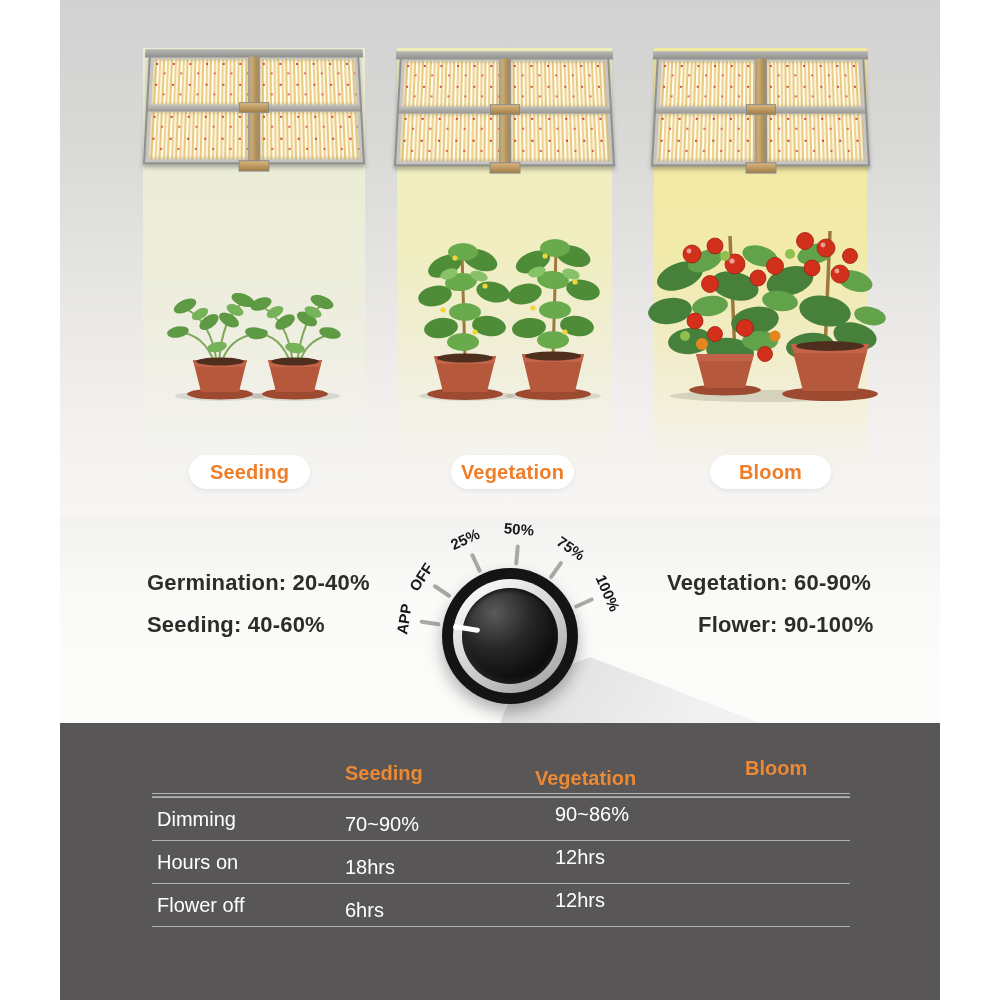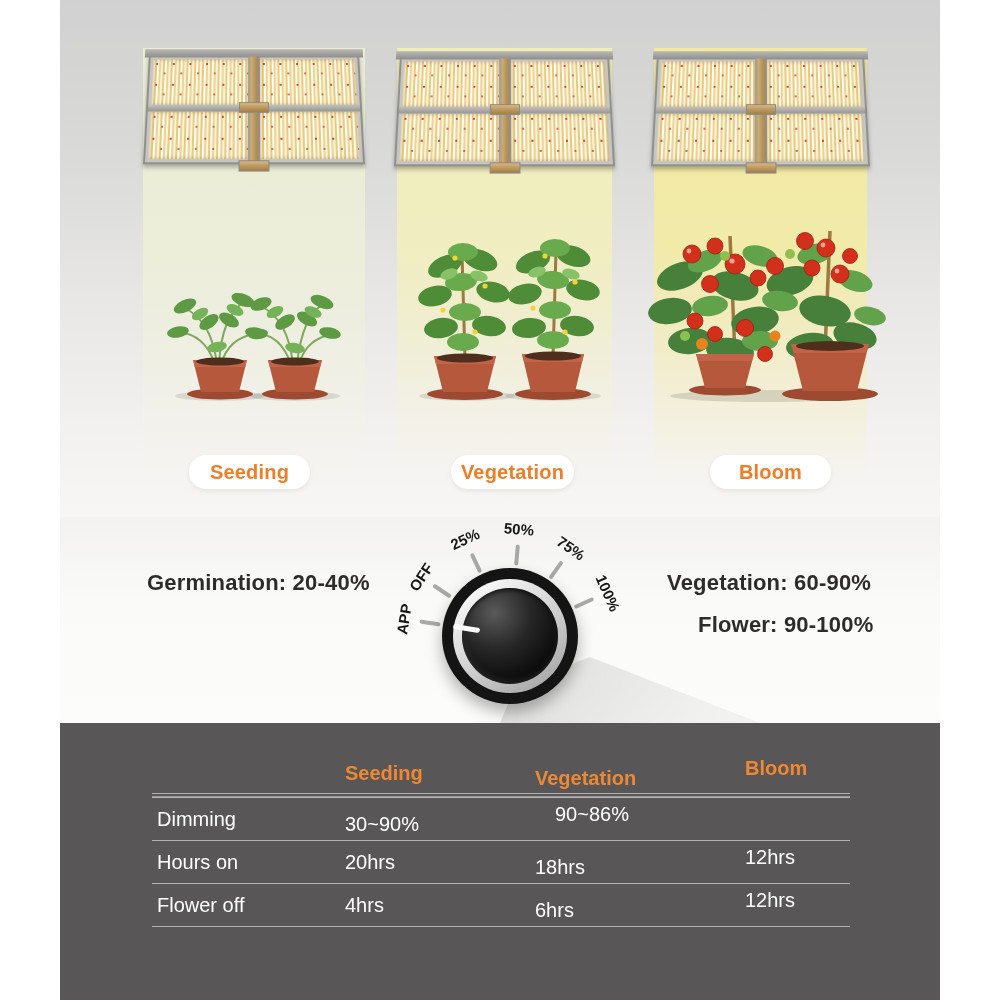--- a/index.html
+++ b/index.html
@@ -334,20 +334,21 @@
     <div class="stage-pill pill-2">
       <span>Vegetation</span>
     </div>
     <div class="stage-pill pill-3">
       <span>Bloom</span>
     </div>
   </div>
 
   <div class="dimmer-section">
     <div class="dim-text dim-l1">Germination: 20-40%</div>
+    <div class="dim-text dim-l2">Seeding: 40-60%</div>
     <div class="dim-text dim-r1">Vegetation: 60-90%</div>
     <div class="dim-text dim-r2">Flower: 90-100%</div>
 
     <div class="knob-group">
       <div class="knob-shadow"></div>
 
       <div class="knob-tick" style="left:370px;top:106px;transform:translate(-50%,-50%) rotate(-171deg);"></div>
       <div class="knob-tick" style="left:382px;top:74px;transform:translate(-50%,-50%) rotate(-146deg);"></div>
       <div class="knob-tick" style="left:416px;top:46px;transform:translate(-50%,-50%) rotate(-115deg);"></div>
       <div class="knob-tick" style="left:457px;top:38px;transform:translate(-50%,-50%) rotate(-85deg);"></div>
@@ -378,36 +379,34 @@
         <div class="c2 off-b">Vegetation</div>
         <div class="c3 off-c">Bloom</div>
       </div>
       <div class="sep"></div>
       <div class="sep-d2"></div>
 
       <div class="sep"></div>
 
       <div class="t-row">
         <div class="c0">Dimming</div>
-        <div class="c2 off-b">30~90%</div>
+        <div class="c2 off-b">70~90%</div>
         <div class="c3 off-c">90~86%</div>
       </div>
       <div class="sep"></div>
 
       <div class="t-row">
         <div class="c0">Hours on</div>
-        <div class="c1">20hrs</div>
         <div class="c2 off-b">18hrs</div>
         <div class="c3 off-c">12hrs</div>
       </div>
       <div class="sep"></div>
 
       <div class="t-row">
         <div class="c0">Flower off</div>
-        <div class="c1">4hrs</div>
         <div class="c2 off-b">6hrs</div>
         <div class="c3 off-c">12hrs</div>
       </div>
       <div class="sep"></div>
 
     </div>
   </div>
 </div>
 
 </body></html>

